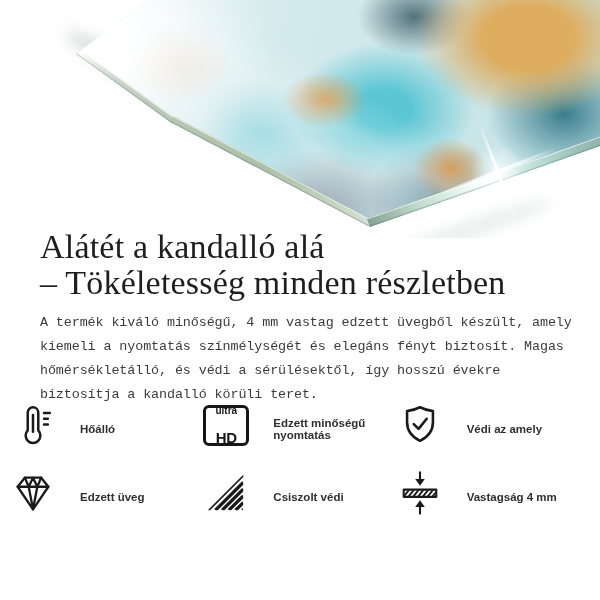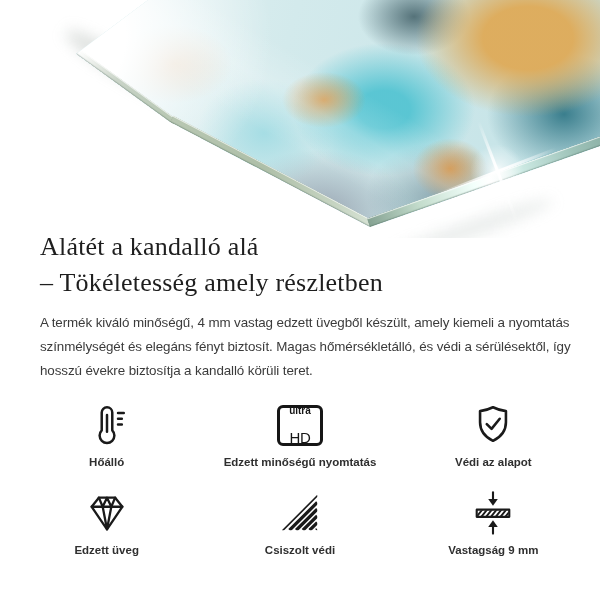--- a/index.html
+++ b/index.html
@@ -52,57 +52,57 @@
                rgba(255,255,255,.55) 12%, rgba(255,255,255,0) 42%);}
   .sparkle::before{content:'';position:absolute;left:-18px;right:-18px;top:50%;height:3px;
     margin-top:-1.5px;transform:rotate(-21deg);
     background:linear-gradient(90deg,transparent,#fff 45%,#fff 55%,transparent);}
   .sparkle::after{content:'';position:absolute;top:-8px;bottom:-8px;left:50%;width:3px;
     margin-left:-1.5px;transform:rotate(-21deg);
     background:linear-gradient(180deg,transparent,#fff 45%,#fff 55%,transparent);}
 
   
   .title{position:absolute;left:40px;top:229px;
-         font-family:"Liberation Serif",serif;font-size:26px;line-height:36px;
+         font-family:"Liberation Serif",serif;font-size:34px;line-height:36px;
          color:#1e1e1e;letter-spacing:.2px;}
   .desc{position:absolute;left:40px;top:311px;width:540px;
-        font-size:13.4px;line-height:24px;color:#3b3b3b;letter-spacing:-.1px;}
+        font-size:13.4px;line-height:24px;color:#3b3b3b;letter-spacing:-.1px;font-family:Liberation Mono, monospace;}
 
   
   .features{position:absolute;left:0;right:0;top:402px;display:grid;
             grid-template-columns:repeat(3,1fr);row-gap:22px;padding:0 10px;}
-  .feature{display:flex;flex-direction:column;align-items:center;}
+  .feature{display:flex;flex-direction:row;align-items:center;gap:24px;}
   .icon-wrap{height:46px;display:flex;align-items:center;justify-content:center;}
   .feature-label{margin-top:8px;font-size:11.5px;color:#2f2f2f;font-weight:bold;}
   .icon-wrap svg{display:block;}
   .hd-box{width:40px;height:35px;border:3px solid #161616;border-radius:6px;
           display:flex;flex-direction:column;align-items:center;justify-content:center;
           color:#161616;line-height:1;}
   .hd-top{font-size:10px;font-weight:700;}
-  .hd-bottom{font-size:15px;font-weight:400;margin-top:14px;letter-spacing:-.3px;}
+  .hd-bottom{font-size:15px;font-weight:700;margin-top:14px;letter-spacing:-.3px;}
 </style>
 </head>
 <body>
 
 <div class="page">
 
   <div class="hero">
     <div class="shadow-wedge shadow-left"></div>
     <div class="shadow-wedge shadow-right"></div>
     <div class="glass-panel">
       <div class="edge edge-a"></div>
       <div class="edge edge-b"></div>
       <div class="edge edge-c"></div>
     </div>
     <div class="sparkle"></div>
   </div>
 
   <h1 class="title" style="margin:0;font-weight:400;">
     <div>Alátét a kandalló alá</div>
-    <div>– Tökéletesség amely részletben</div>
+    <div>– Tökéletesség minden részletben</div>
   </h1>
 
   <p class="desc" style="margin:0;">A termék kiváló minőségű, 4 mm vastag edzett üvegből készült, amely kiemeli a nyomtatás színmélységét és elegáns fényt biztosít. Magas hőmérsékletálló, és védi a sérülésektől, így hosszú évekre biztosítja a kandalló körüli teret.</p>
 
   <div class="features">
 
     <div class="feature">
       <div class="icon-wrap">
         <svg width="46" height="46" viewBox="0 0 48 48" fill="none" stroke="#1a1a1a" stroke-width="2.6" stroke-linecap="round" stroke-linejoin="round">
           <path d="M18.5 11a5.5 5.5 0 0 1 11 0v18.6a7.7 7.7 0 1 1 -11 0 Z"></path>
@@ -123,21 +123,21 @@
       <div class="feature-label">Edzett minőségű nyomtatás</div>
     </div>
 
     <div class="feature">
       <div class="icon-wrap">
         <svg width="46" height="46" viewBox="0 0 48 48" fill="none" stroke="#1a1a1a" stroke-width="2.7" stroke-linecap="round" stroke-linejoin="round">
           <path d="M24 5.5 C28 7.5 33 9 37.5 9.5 V21 c0 9.5 -5.5 15.5 -13.5 19.5 C16 36.5 10.5 30.5 10.5 21 V9.5 C15 9 20 7.5 24 5.5 Z"></path>
           <path d="M17.5 23 L22.5 28 L31 17.5"></path>
         </svg>
       </div>
-      <div class="feature-label">Védi az alapot</div>
+      <div class="feature-label">Védi az amely</div>
     </div>
 
     <div class="feature">
       <div class="icon-wrap">
         <svg width="46" height="46" viewBox="0 0 48 48" fill="none" stroke="#1a1a1a" stroke-width="2.4" stroke-linecap="round" stroke-linejoin="round">
           <path d="M15.5 8 H32.5 L40 17.5 L24 41 L8 17.5 Z"></path>
           <path d="M8 17.5 H40"></path>
           <path d="M15.5 8 L19.5 17.5 L24 8 L28.5 17.5 L32.5 8"></path>
           <path d="M19.5 17.5 L24 41 L28.5 17.5"></path>
         </svg>
@@ -177,17 +177,17 @@
           <rect x="7" y="20.5" width="34" height="7.5"></rect>
           <g clip-path="url(#barClip)" stroke-width="2">
             <path d="M6 29 L14 19 M11 29 L19 19 M16 29 L24 19 M21 29 L29 19 M26 29 L34 19 M31 29 L39 19 M36 29 L44 19"></path>
           </g>
           <path d="M24 2.5 V9" stroke-linecap="round"></path>
           <path d="M19 9.5 H29 L24 16.5 Z" fill="#1a1a1a" stroke="none"></path>
           <path d="M24 45.5 V39" stroke-linecap="round"></path>
           <path d="M19 38.5 H29 L24 31.5 Z" fill="#1a1a1a" stroke="none"></path>
         </svg>
       </div>
-      <div class="feature-label">Vastagság 9 mm</div>
+      <div class="feature-label">Vastagság 4 mm</div>
     </div>
 
   </div>
 </div>
 
 </body></html>

